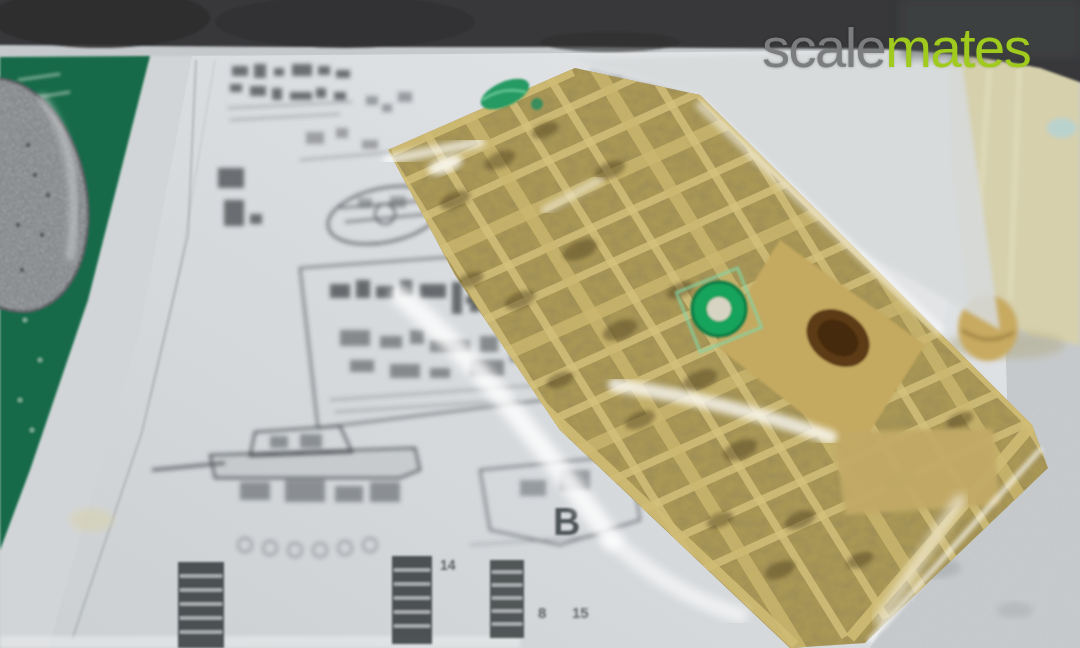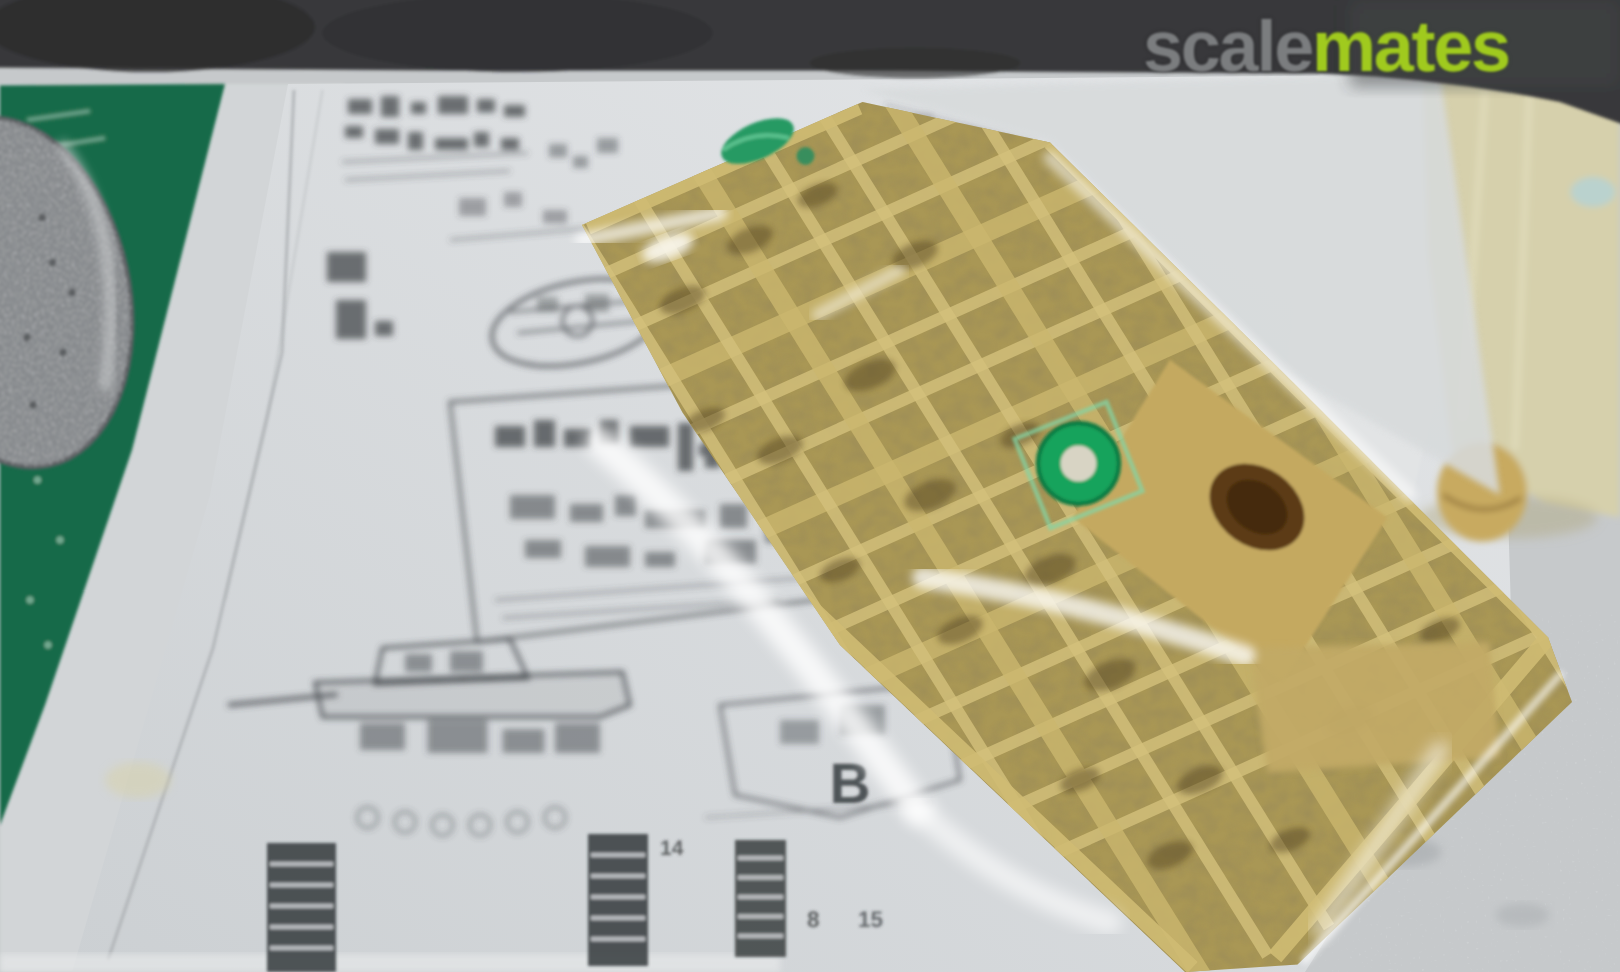--- a/index.html
+++ b/index.html
@@ -2,22 +2,22 @@
 <html><head>
 <meta charset="utf-8">
 <style>
   html,body{margin:0;padding:0;background:#9aa0a4;}
   .stage{
     position:relative;width:1080px;height:648px;overflow:hidden;
     background:#c6c9cb;font-family:"Liberation Sans",sans-serif;
   }
   .scene-svg{position:absolute;left:0;top:0;filter:blur(.5px);}
   .watermark{
-    position:absolute;left:762px;top:8px;
-    font-size:48px;font-weight:bold;letter-spacing:-1.5px;line-height:1;
+    position:absolute;left:762px;top:20px;
+    font-size:56px;font-weight:normal;letter-spacing:-1.5px;line-height:1;
     filter:blur(.7px);white-space:nowrap;user-select:none;
   }
   .wm-gray{color:#7b7d7f;text-shadow:0 0 3px rgba(20,20,20,.35);}
   .wm-green{color:#a0ca1e;text-shadow:0 0 3px rgba(60,90,0,.25);}
 </style>
 </head>
 <body>
 
 <div class="stage">
 <svg class="scene-svg" width="1080" height="648" viewBox="0 0 1080 648">

